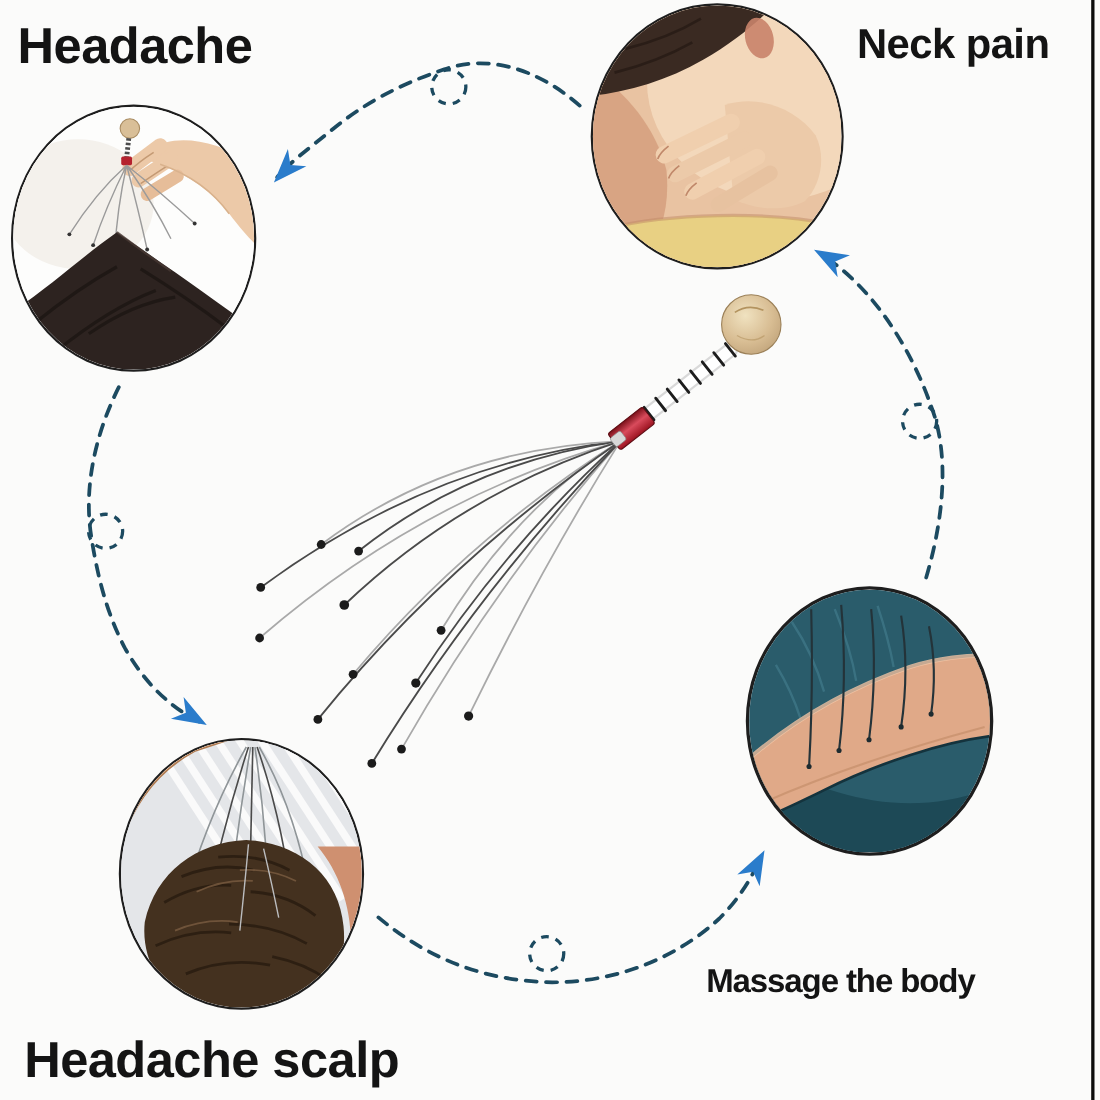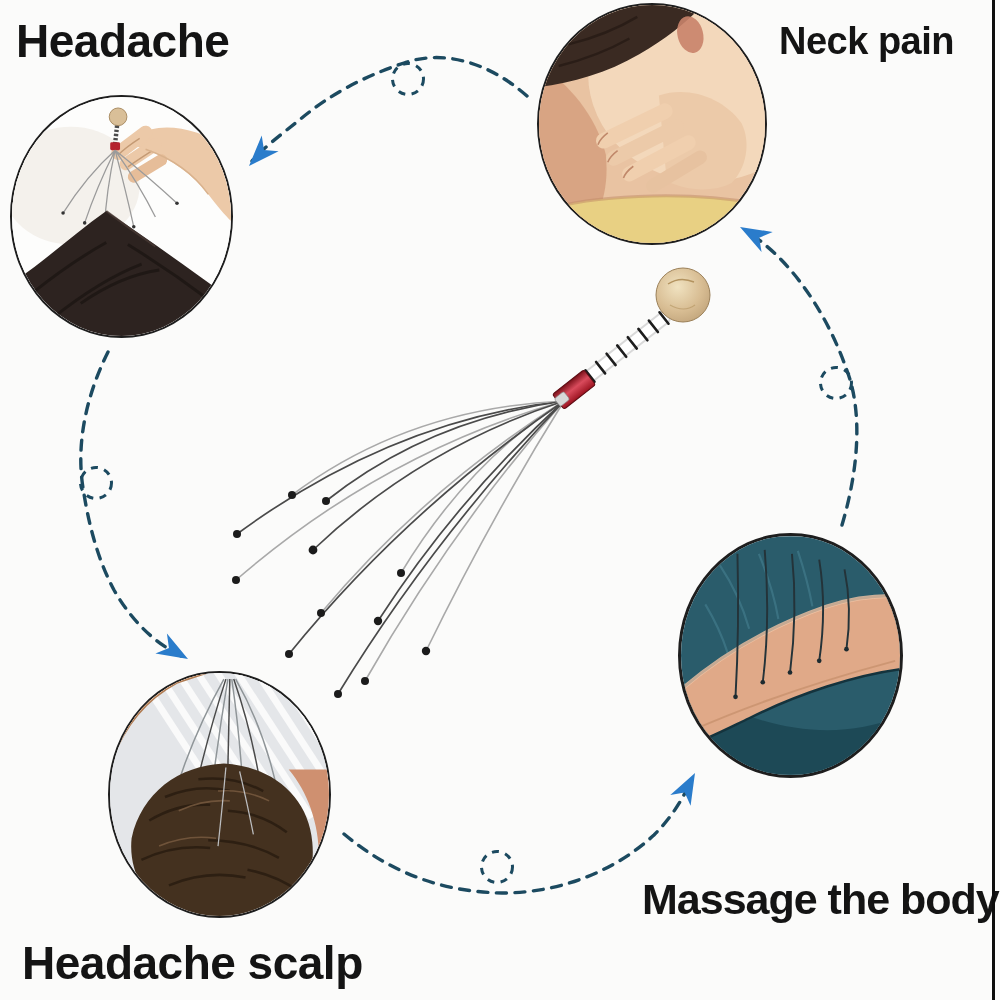--- a/index.html
+++ b/index.html
@@ -7,21 +7,21 @@
     position:relative;width:1000px;height:1000px;overflow:hidden;
     background:var(--background,#fbfbfa);
     font-family:"Liberation Sans",sans-serif;
   }
   .label{
     position:absolute;font-weight:bold;color:var(--label-color,#141414);
     line-height:1;white-space:nowrap;letter-spacing:-0.5px;
   }
   .label-headache{left:16px;top:18px;font-size:46px;}
   .label-neck{left:779px;top:22px;font-size:38px;}
-  .label-body{left:642px;top:878px;font-size:43px;letter-spacing:-1px;}
+  .label-body{left:642px;top:878px;font-size:30px;letter-spacing:-1px;}
   .label-scalp{left:22px;top:940px;font-size:46px;}
   .photo{
     position:absolute;border-radius:50%;overflow:hidden;box-sizing:border-box;
     border:2px solid var(--outline-color,#1e1e1e);background:#fff;
   }
   .photo svg{display:block;width:100%;height:100%;}
   .photo-headache{left:10px;top:95px;width:223px;height:243px;}
   .photo-neck{left:537px;top:3px;width:230px;height:242px;}
   .photo-body{left:678px;top:533px;width:225px;height:245px;border-width:3px;}
   .photo-scalp{left:108px;top:671px;width:223px;height:247px;}

